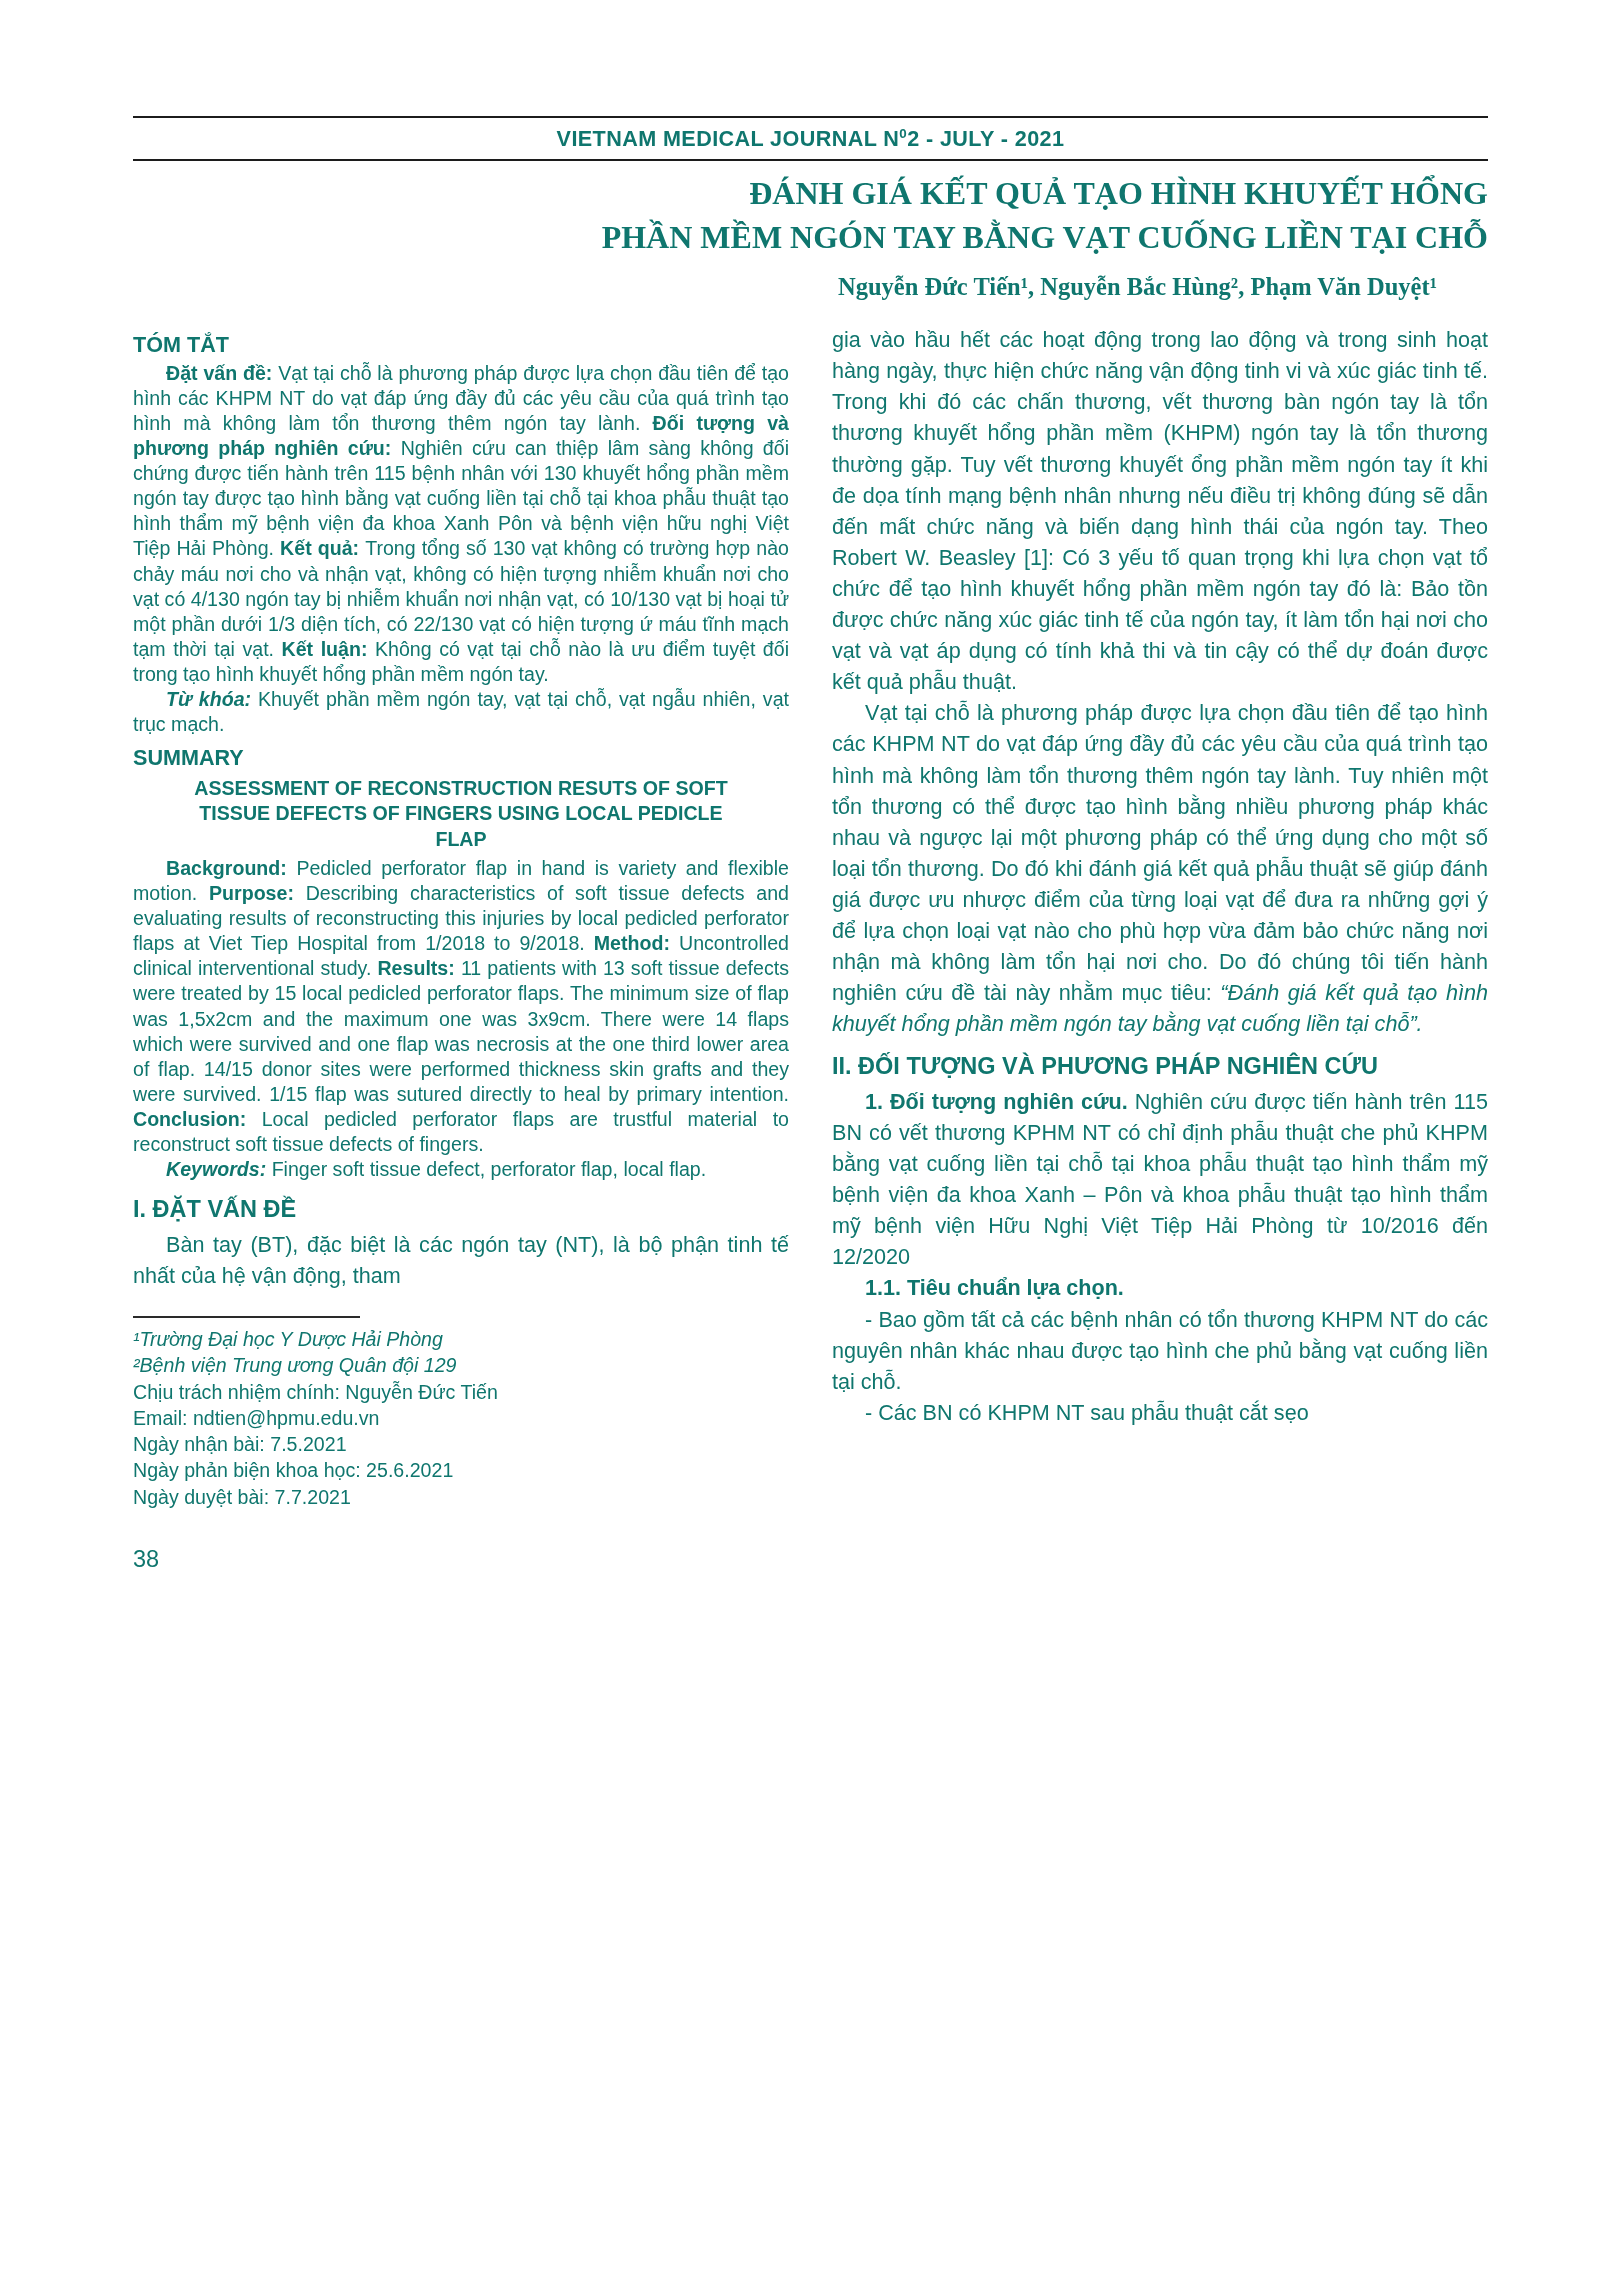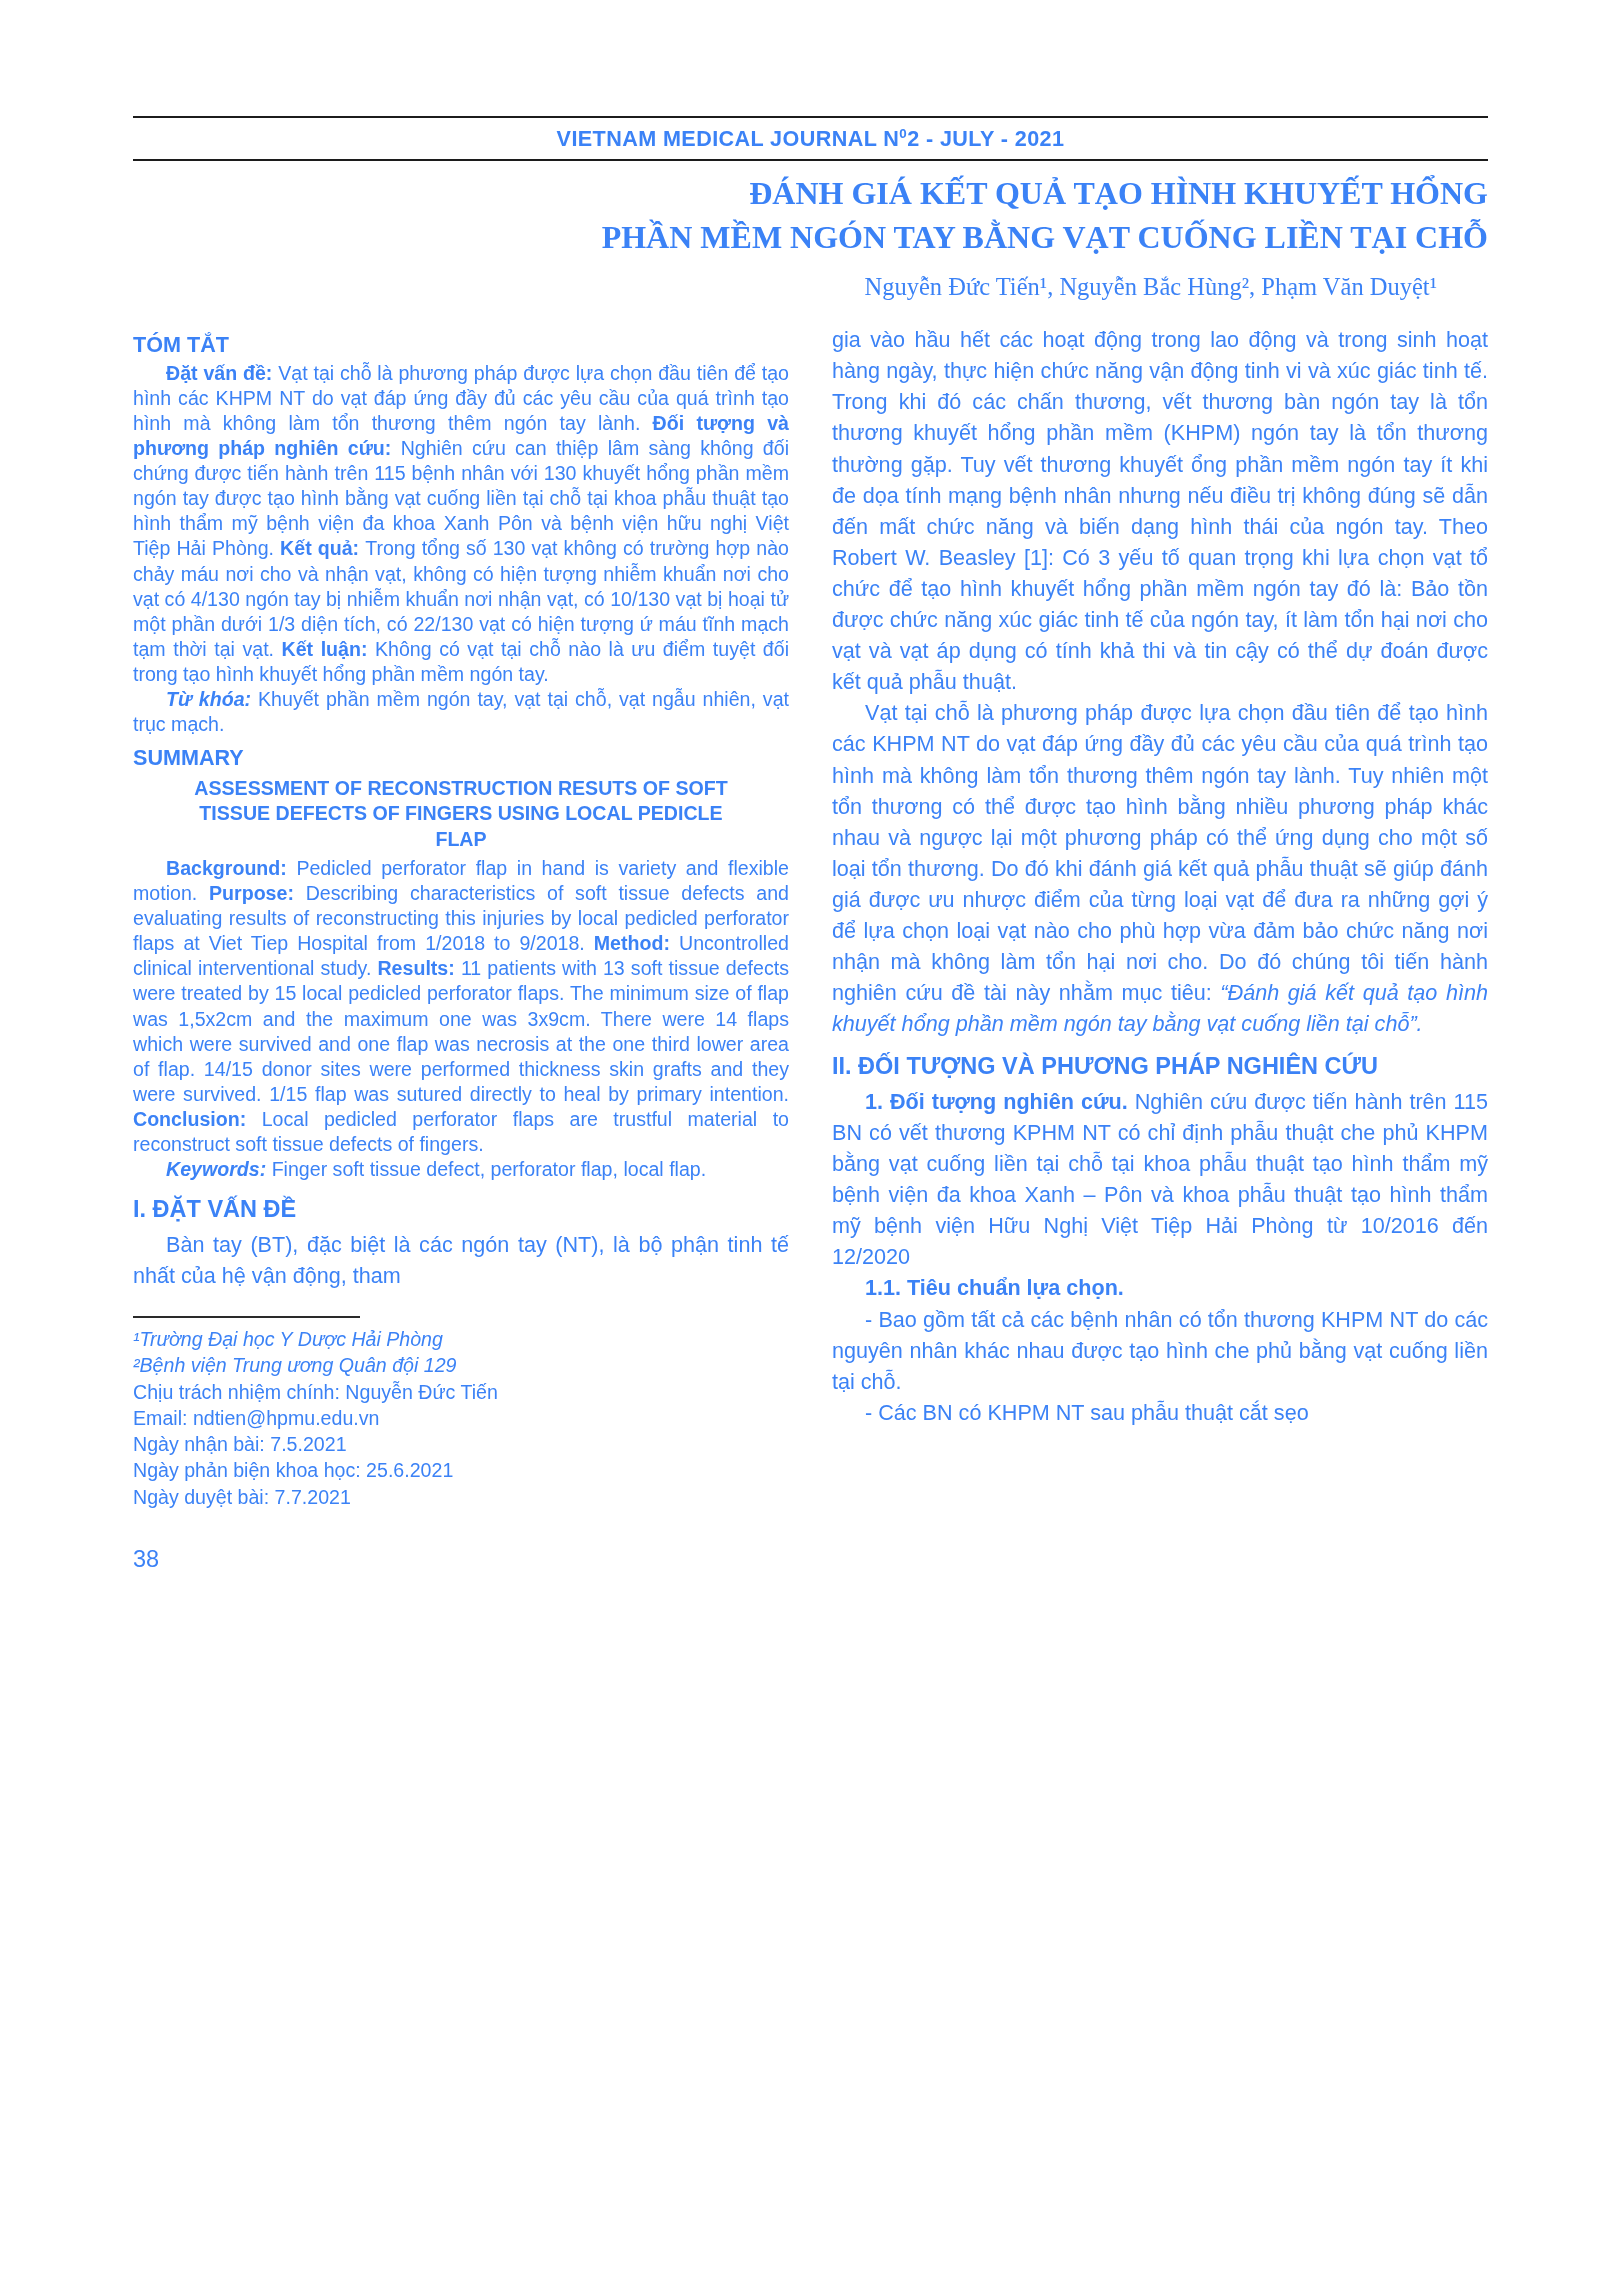--- a/index.html
+++ b/index.html
@@ -1,19 +1,19 @@
 <!DOCTYPE html>
 <html><head>
 <meta charset="utf-8">
 <style>
   * { margin:0; padding:0; box-sizing:border-box; }
   html,body { background:#ffffff; }
   .page {
     width:1621px; height:2293px;
-    background:#ffffff; color:#3b82f6;
+    background:#ffffff; color:#0f766e;
     padding:116px 133px 0 133px;
     font-family:"Liberation Sans", sans-serif;
     position:relative; overflow:hidden;
     margin:0 auto;
   }
   .journal-header {
     border-top:2px solid #1c1c1c;
     border-bottom:2px solid #1c1c1c;
     text-align:center;
     font-weight:bold;
@@ -27,21 +27,21 @@
     font-size:32px;
     font-weight:bold;
     text-align:right;
     margin-top:10px;
     line-height:1.38;
   }
   .title-line { display:block; }
   .authors {
     font-family:"Liberation Serif", serif;
     font-size:24.5px;
-    font-weight:normal;
+    font-weight:bold;
     text-align:right;
     padding-right:51px;
     margin-top:13.7px;
   }
   .columns { display:flex; gap:43px; margin-top:23.5px; }
   .col { flex:1; min-width:0; text-align:justify; }
 
   .sec-heading { font-weight:bold; text-align:left; }
   .h-abstract { font-size:21.6px; margin:7.8px 0 2.9px 0; }
   .h-body { font-size:23.5px; margin:13.7px 0 5.9px 0; }

